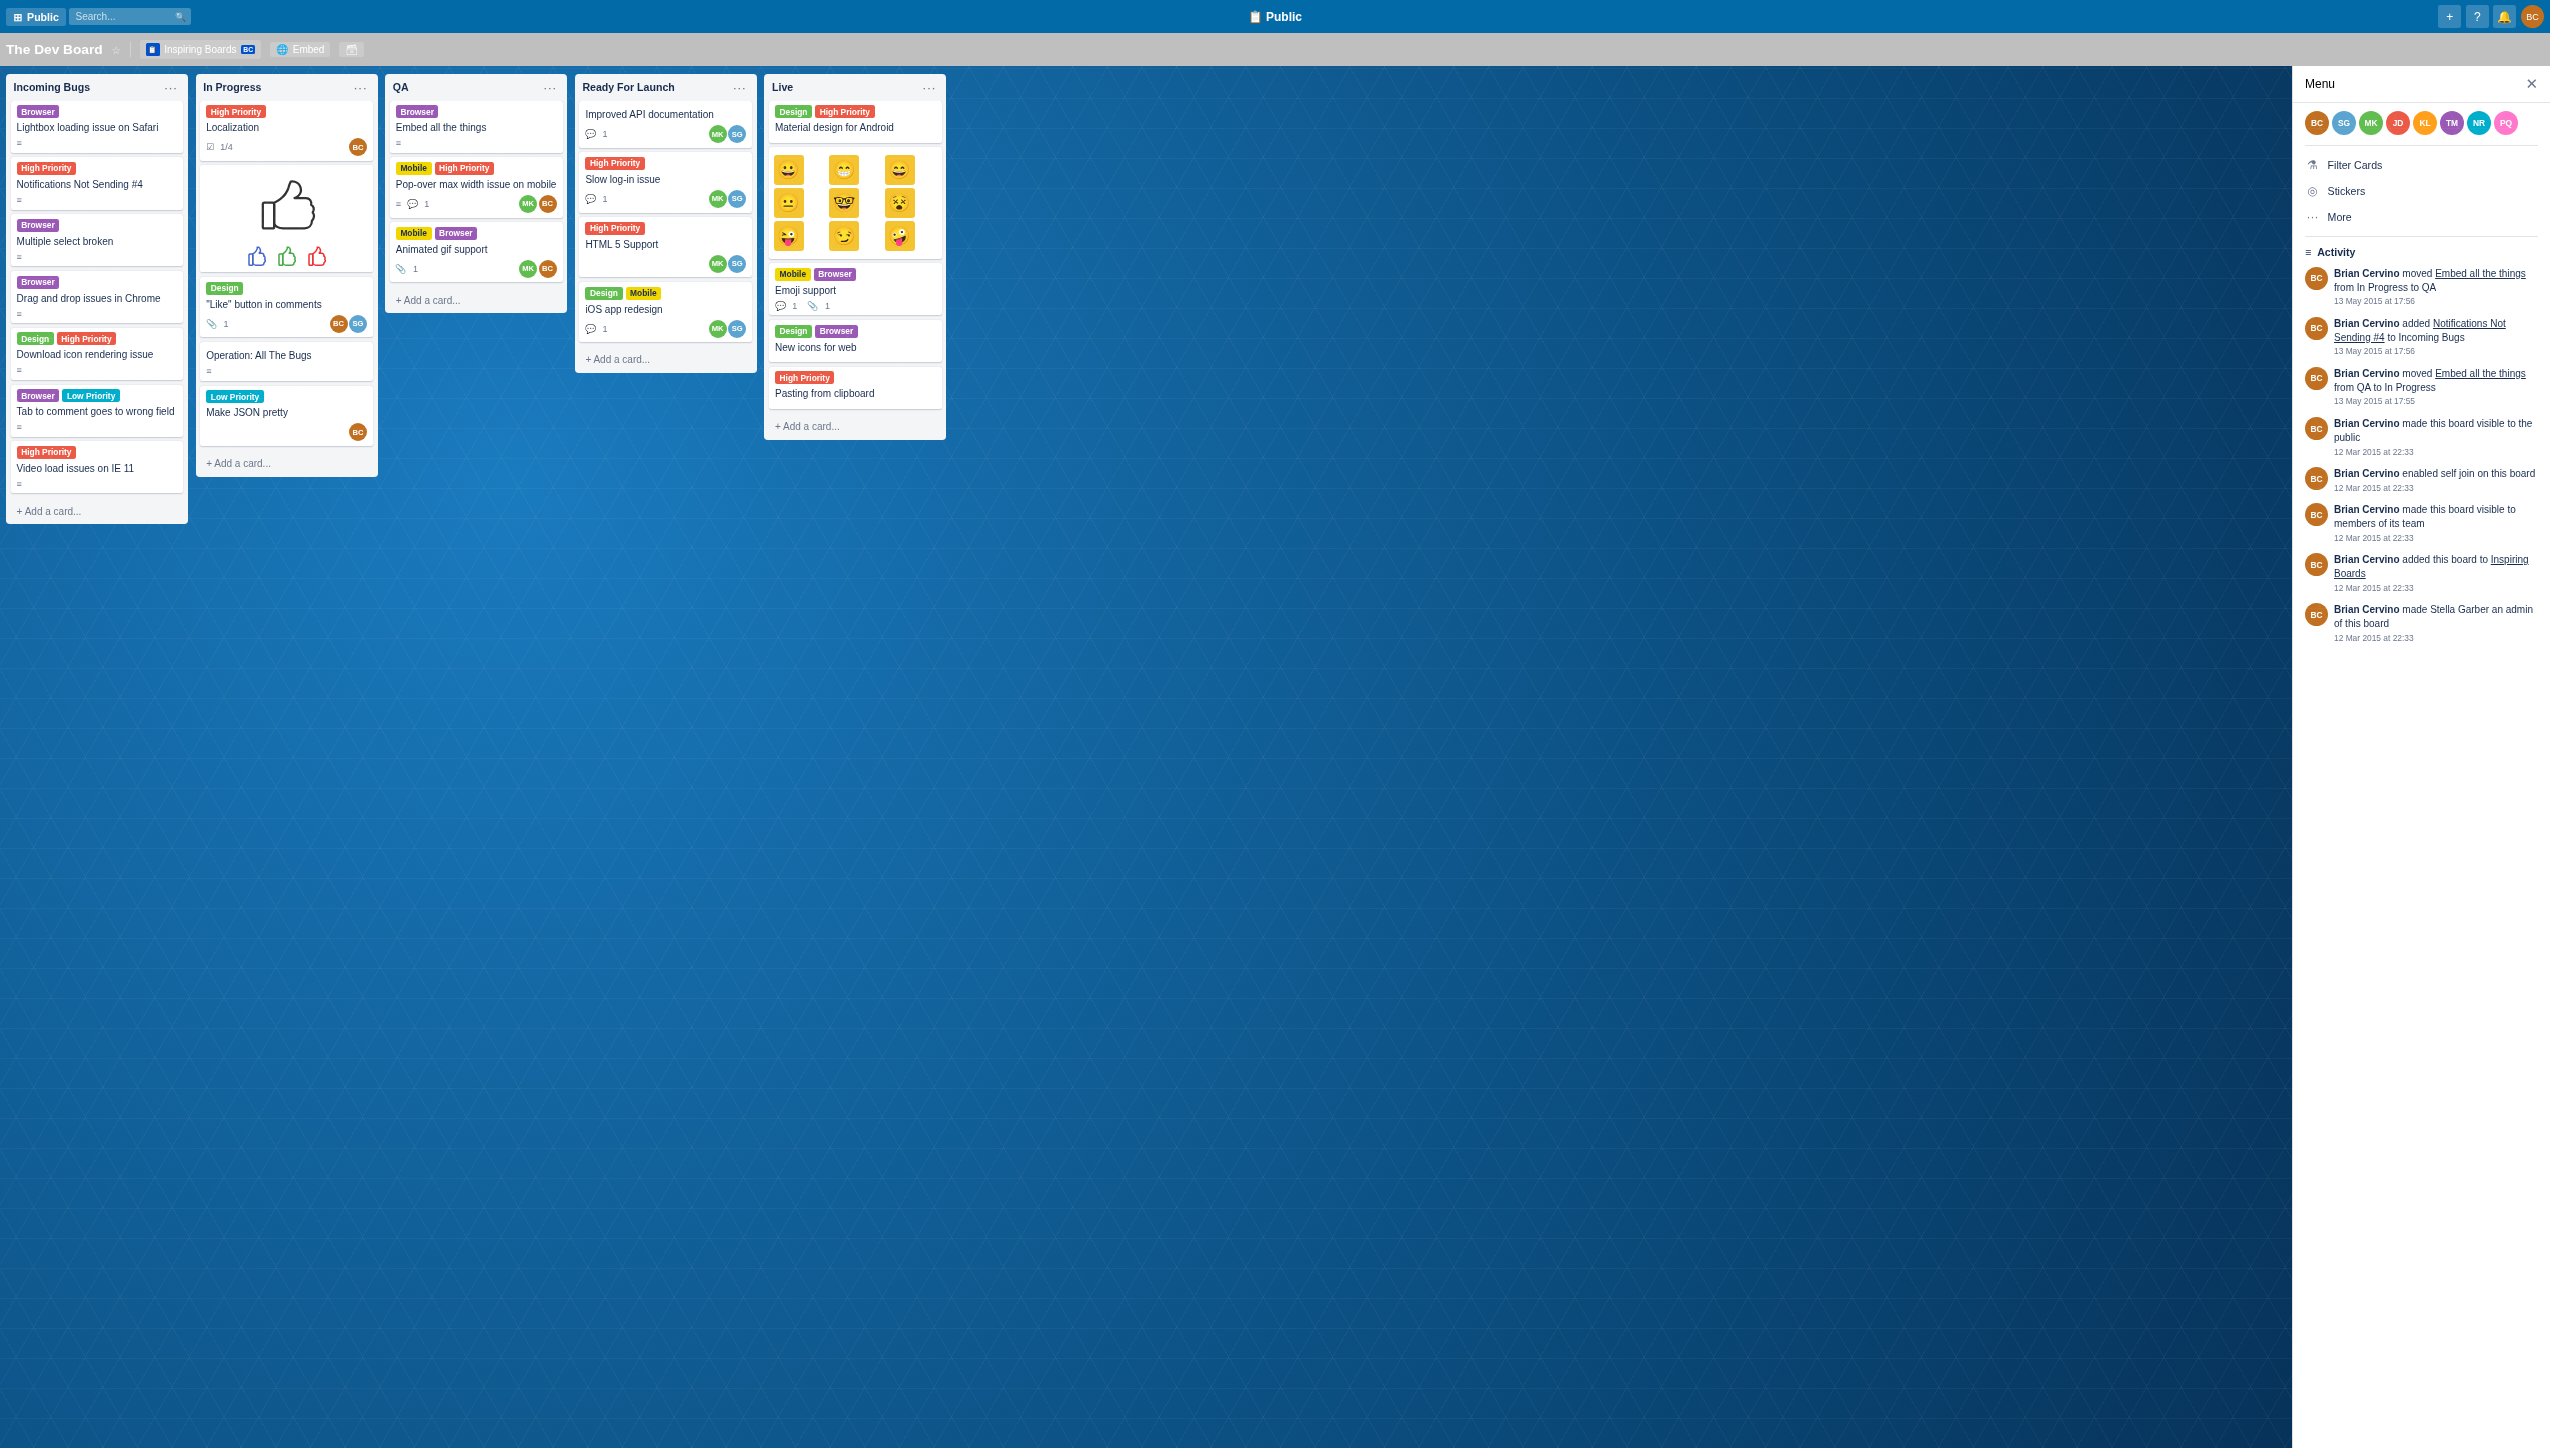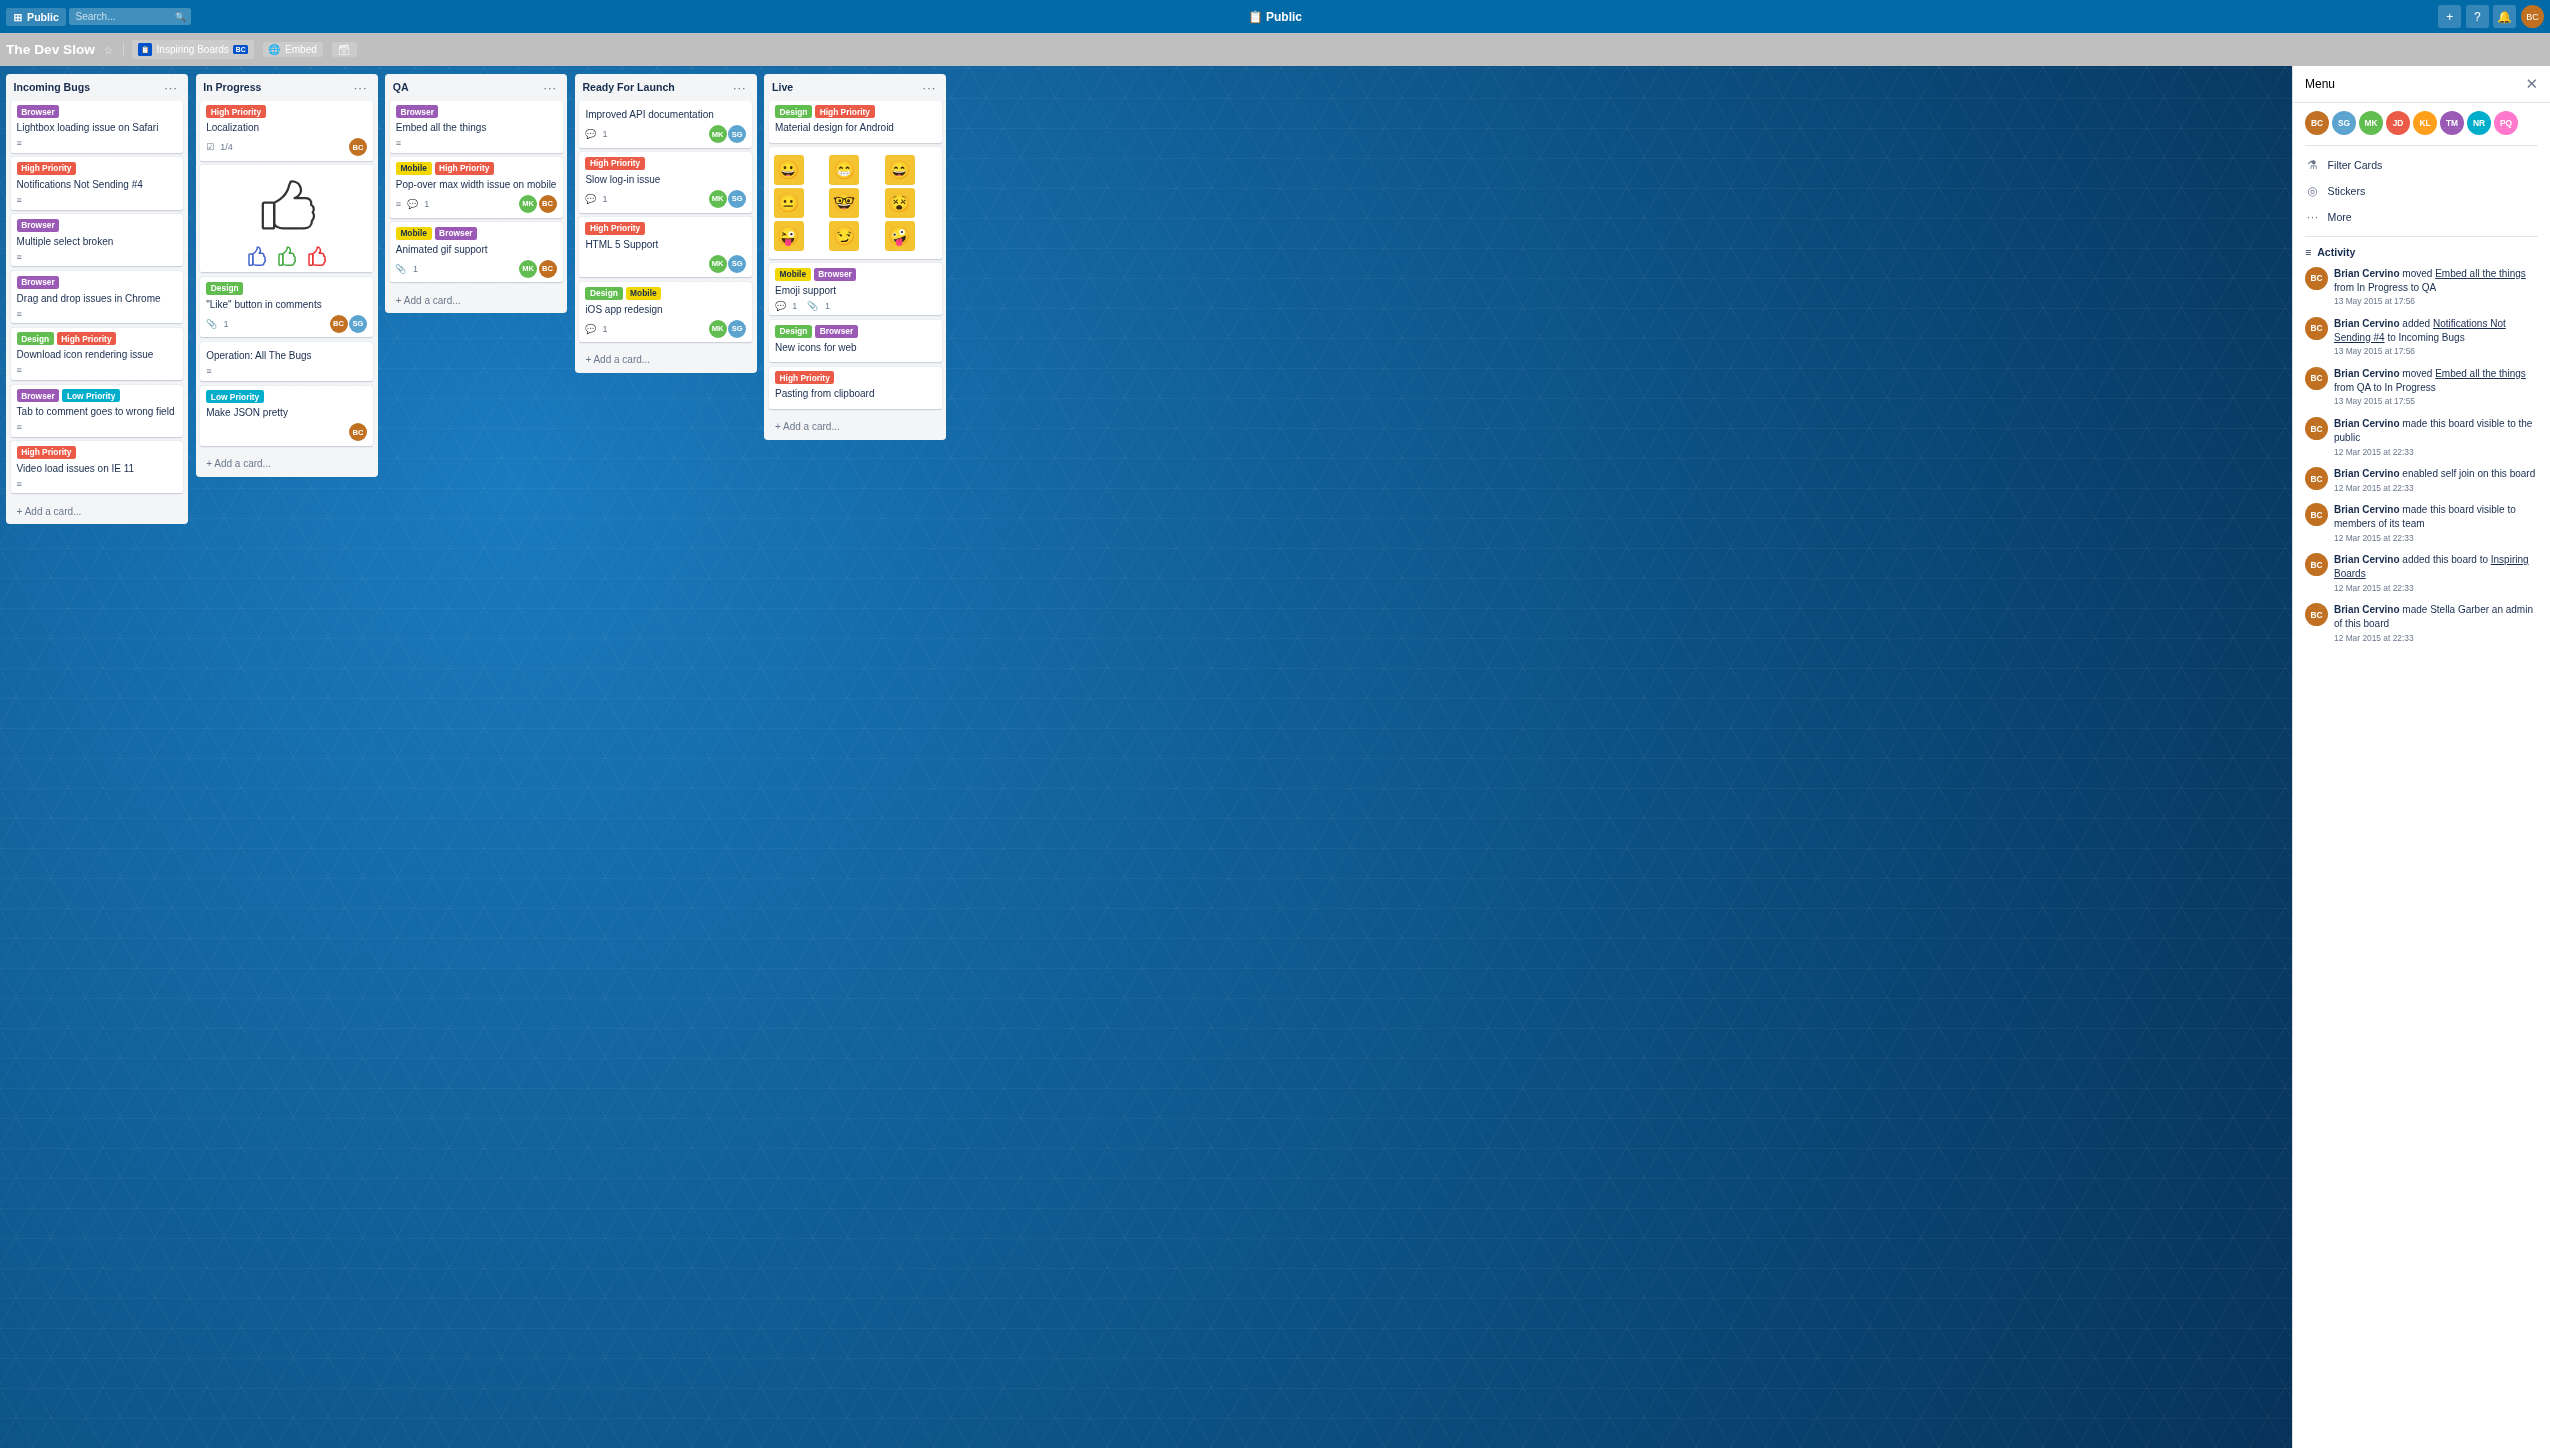--- a/index.html
+++ b/index.html
@@ -298,21 +298,21 @@
   </div>
   <div class="top-nav-right">
     <button class="nav-icon-btn">+</button>
     <button class="nav-icon-btn">?</button>
     <button class="nav-icon-btn">🔔</button>
     <div class="avatar-nav">BC</div>
   </div>
 </nav>
 
 <div class="board-header">
-  <span class="board-title">The Dev Slow</span>
+  <span class="board-title">The Dev Board</span>
   <span class="star-icon">☆</span>
   <div class="divider-v"></div>
   <div class="org-badge">
     <div class="org-icon">📋</div>
     <span>Inspiring Boards</span>
     <span class="bc-badge">BC</span>
   </div>
   <button class="visibility-btn">
     <span>🌐</span>
     <span>Embed</span>

